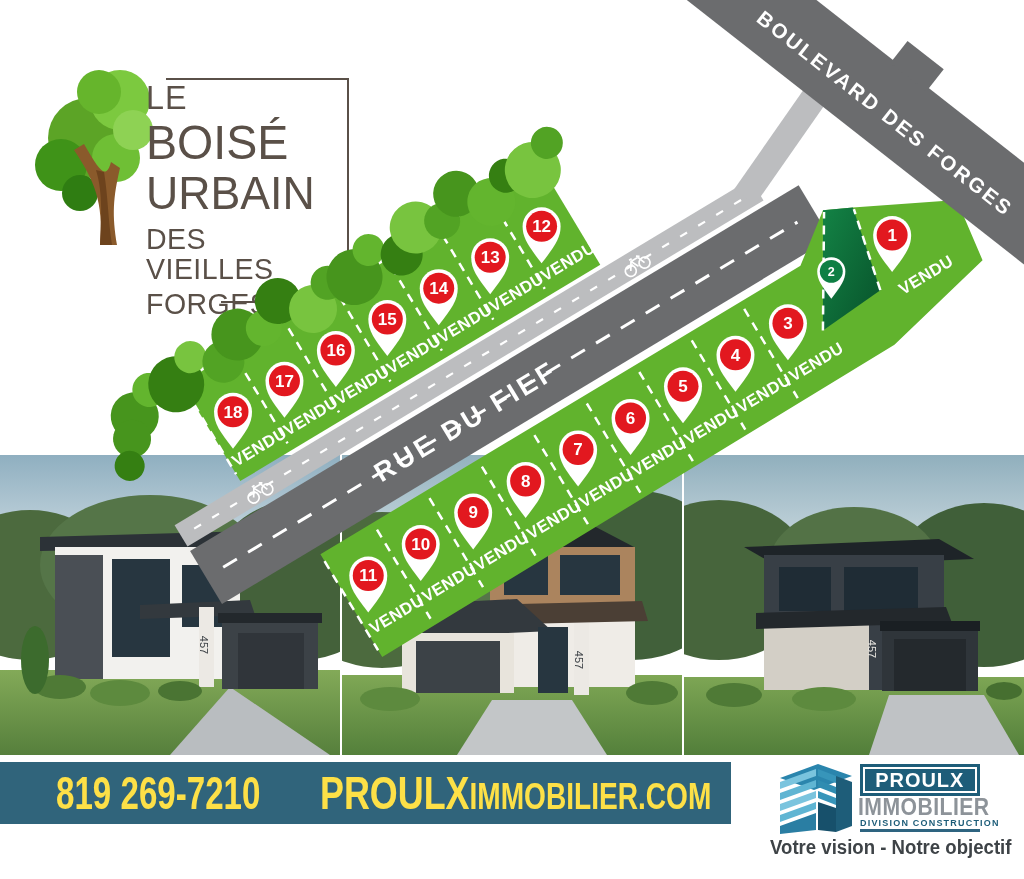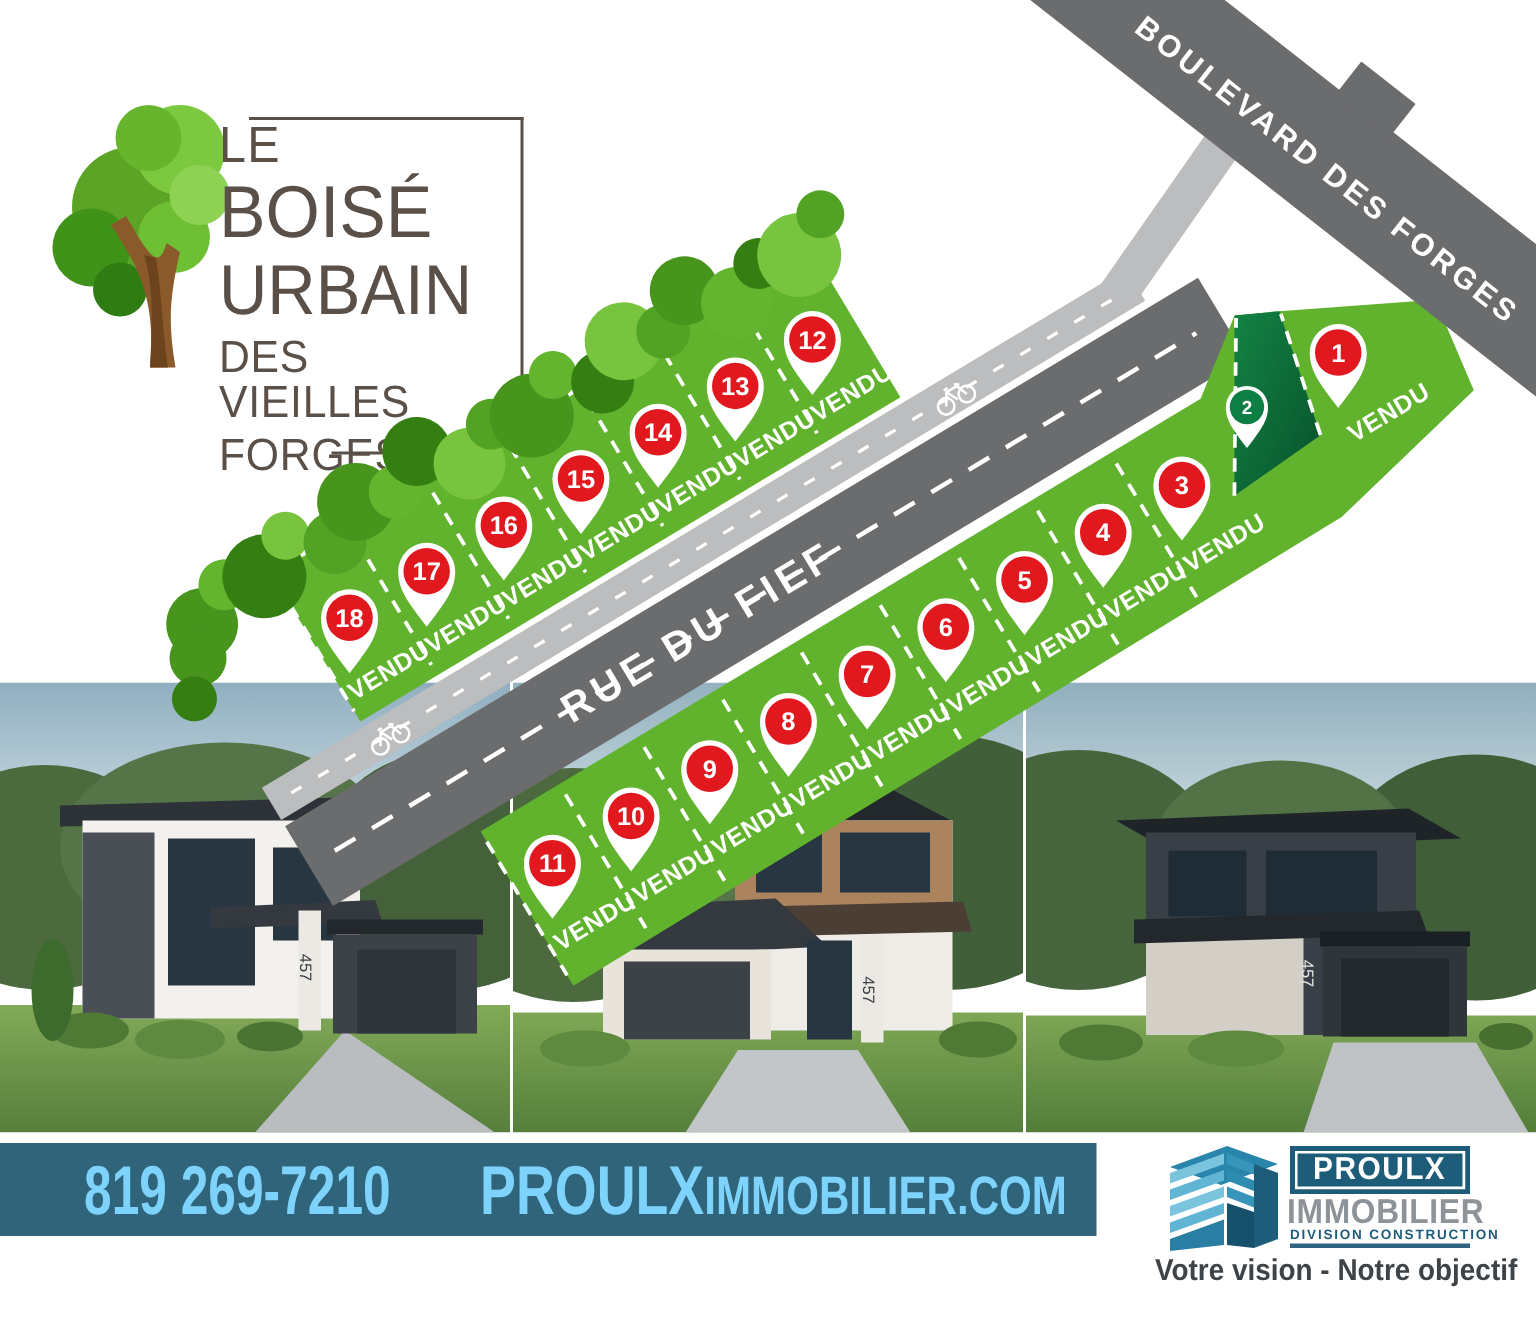--- a/index.html
+++ b/index.html
@@ -17,21 +17,21 @@
   .bt4{font-size:30px;margin-bottom:5px;letter-spacing:.5px;}
   .bt5{font-size:30px;letter-spacing:.5px;}
   
   .photos{position:absolute;left:0;top:455px;width:1024px;height:300px;display:flex;gap:2px;}
   .photo{width:340px;height:300px;display:block;}
   
   #site-map{position:absolute;left:0;top:0;width:1024px;height:879px;}
   #site-map text{font-family:"Liberation Sans",sans-serif;}
   
   .footer-bar{position:absolute;left:0;top:762px;width:731px;height:62px;background:#30647b;
-              display:flex;align-items:center;color:#7dd3fc;}
+              display:flex;align-items:center;color:#fde047;}
   .phone{margin-left:56px;font-size:46px;font-weight:bold;transform:scaleX(.72);transform-origin:left center;white-space:nowrap;}
   .site{margin-left:-20px;font-weight:bold;transform:scaleX(.78);transform-origin:left center;white-space:nowrap;display:flex;align-items:baseline;}
   .site-main{font-size:46px;}
   .site-rest{font-size:36px;}
   
   .company{position:absolute;left:768px;top:752px;width:250px;height:110px;}
   .c-icon{position:absolute;left:4px;top:4px;}
   .c-namebox{position:absolute;left:92px;top:12px;width:114px;height:26px;background:#1e5d79;
              box-shadow:inset 0 0 0 2px #fff;border:3px solid #1e5d79;
              display:flex;align-items:center;justify-content:center;}

